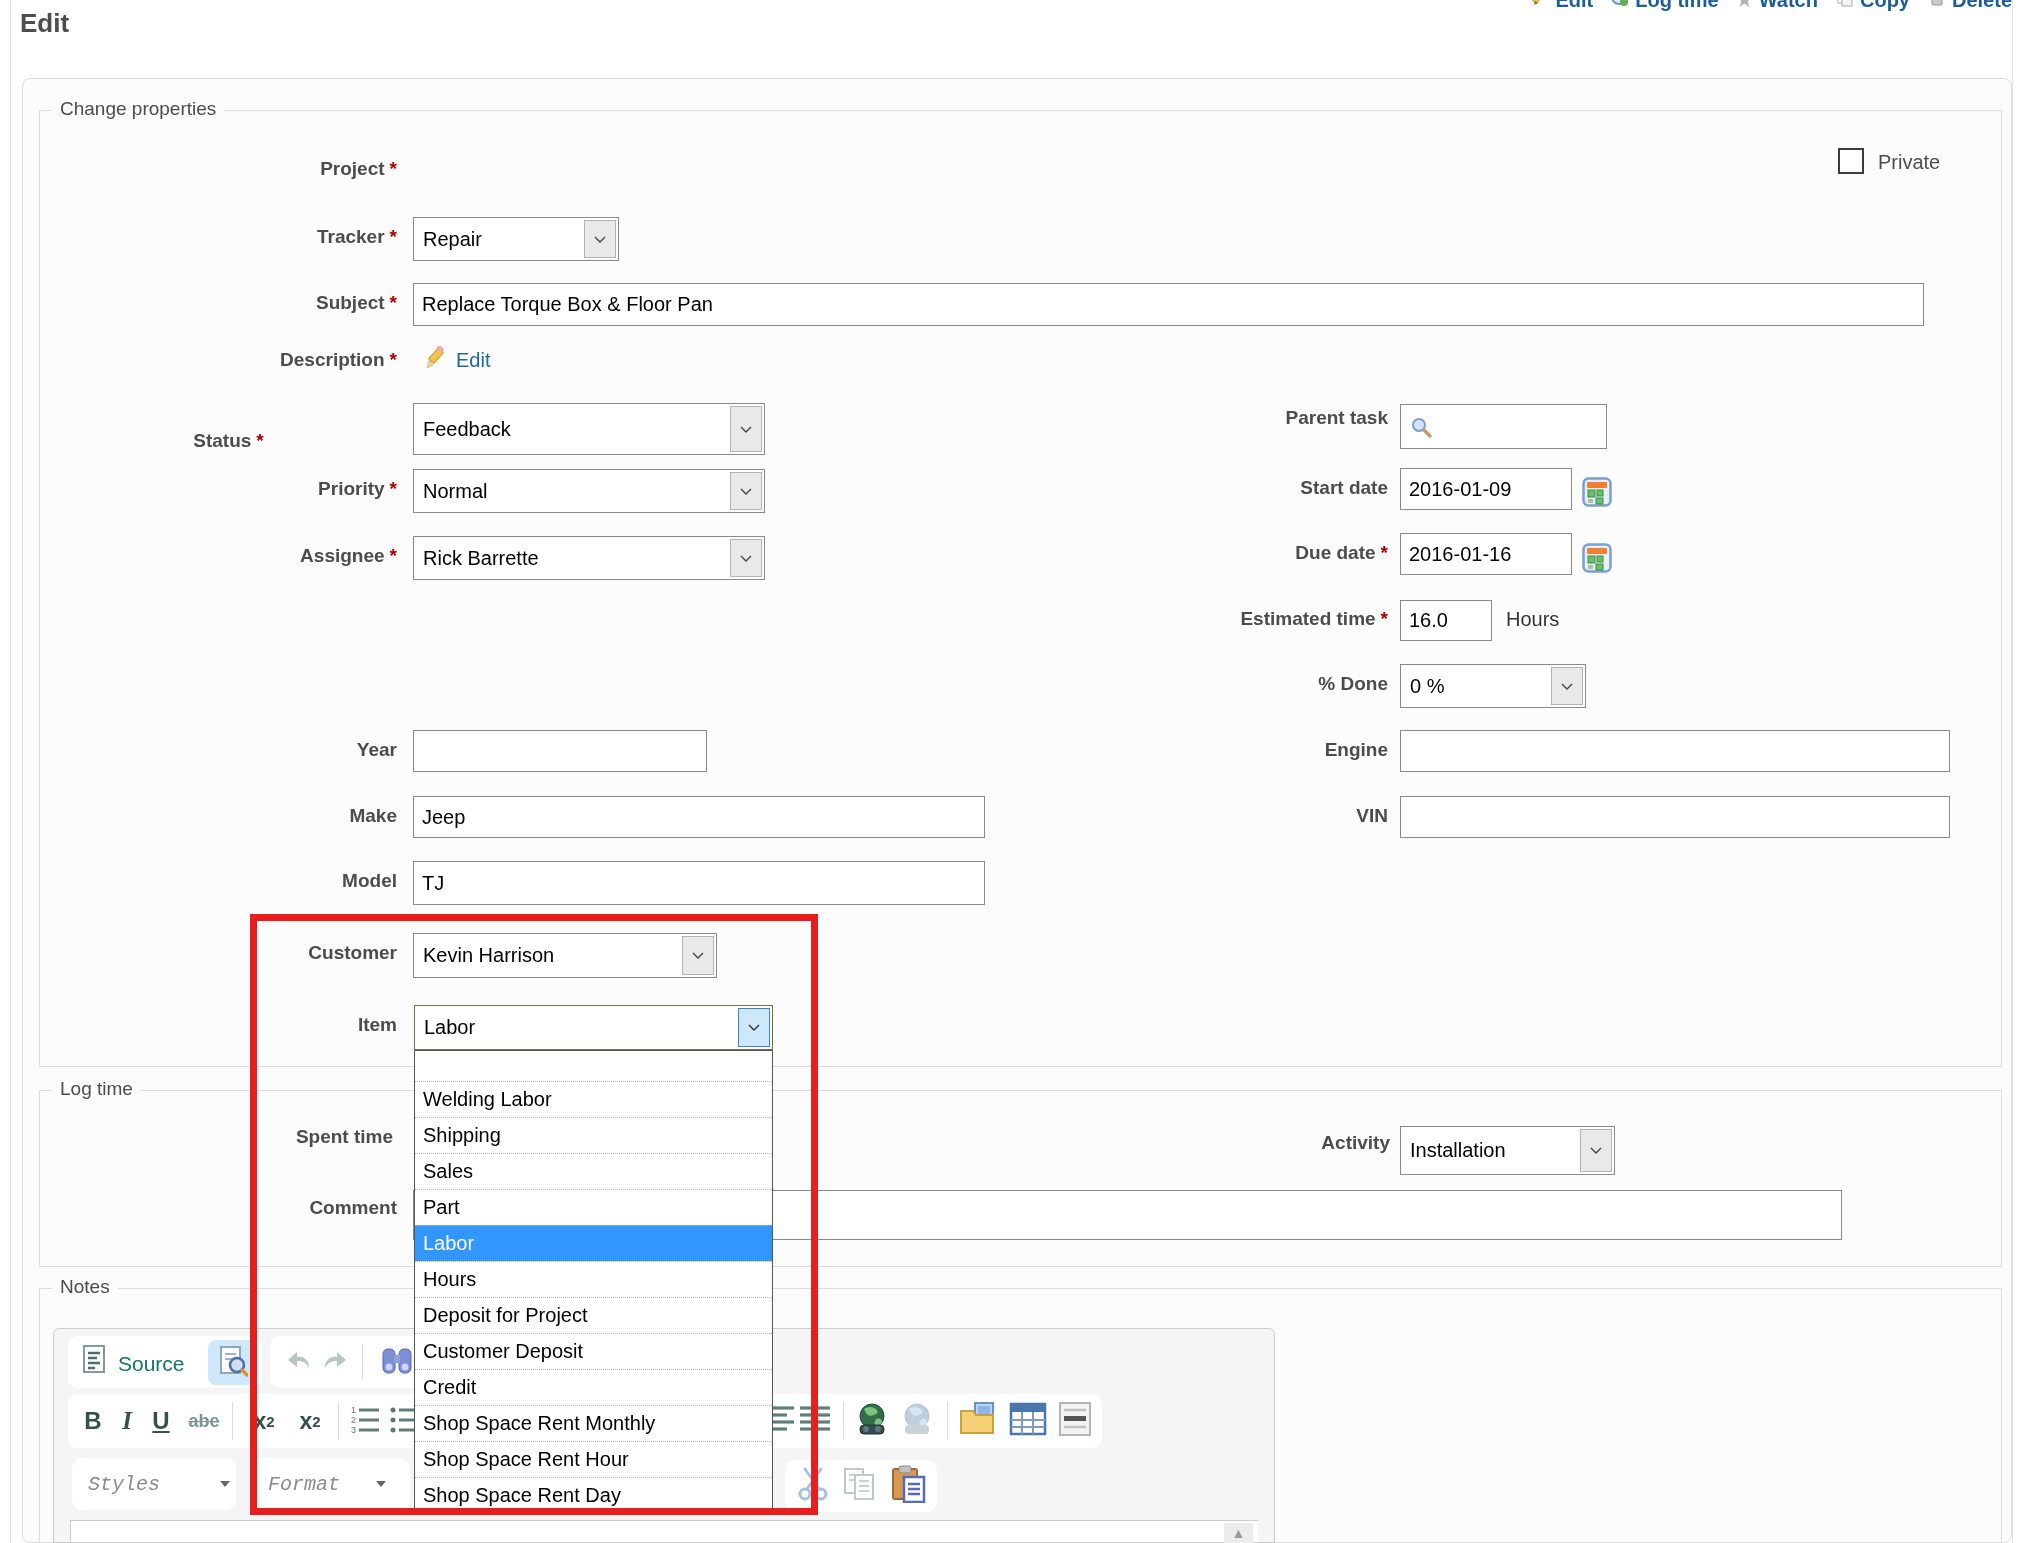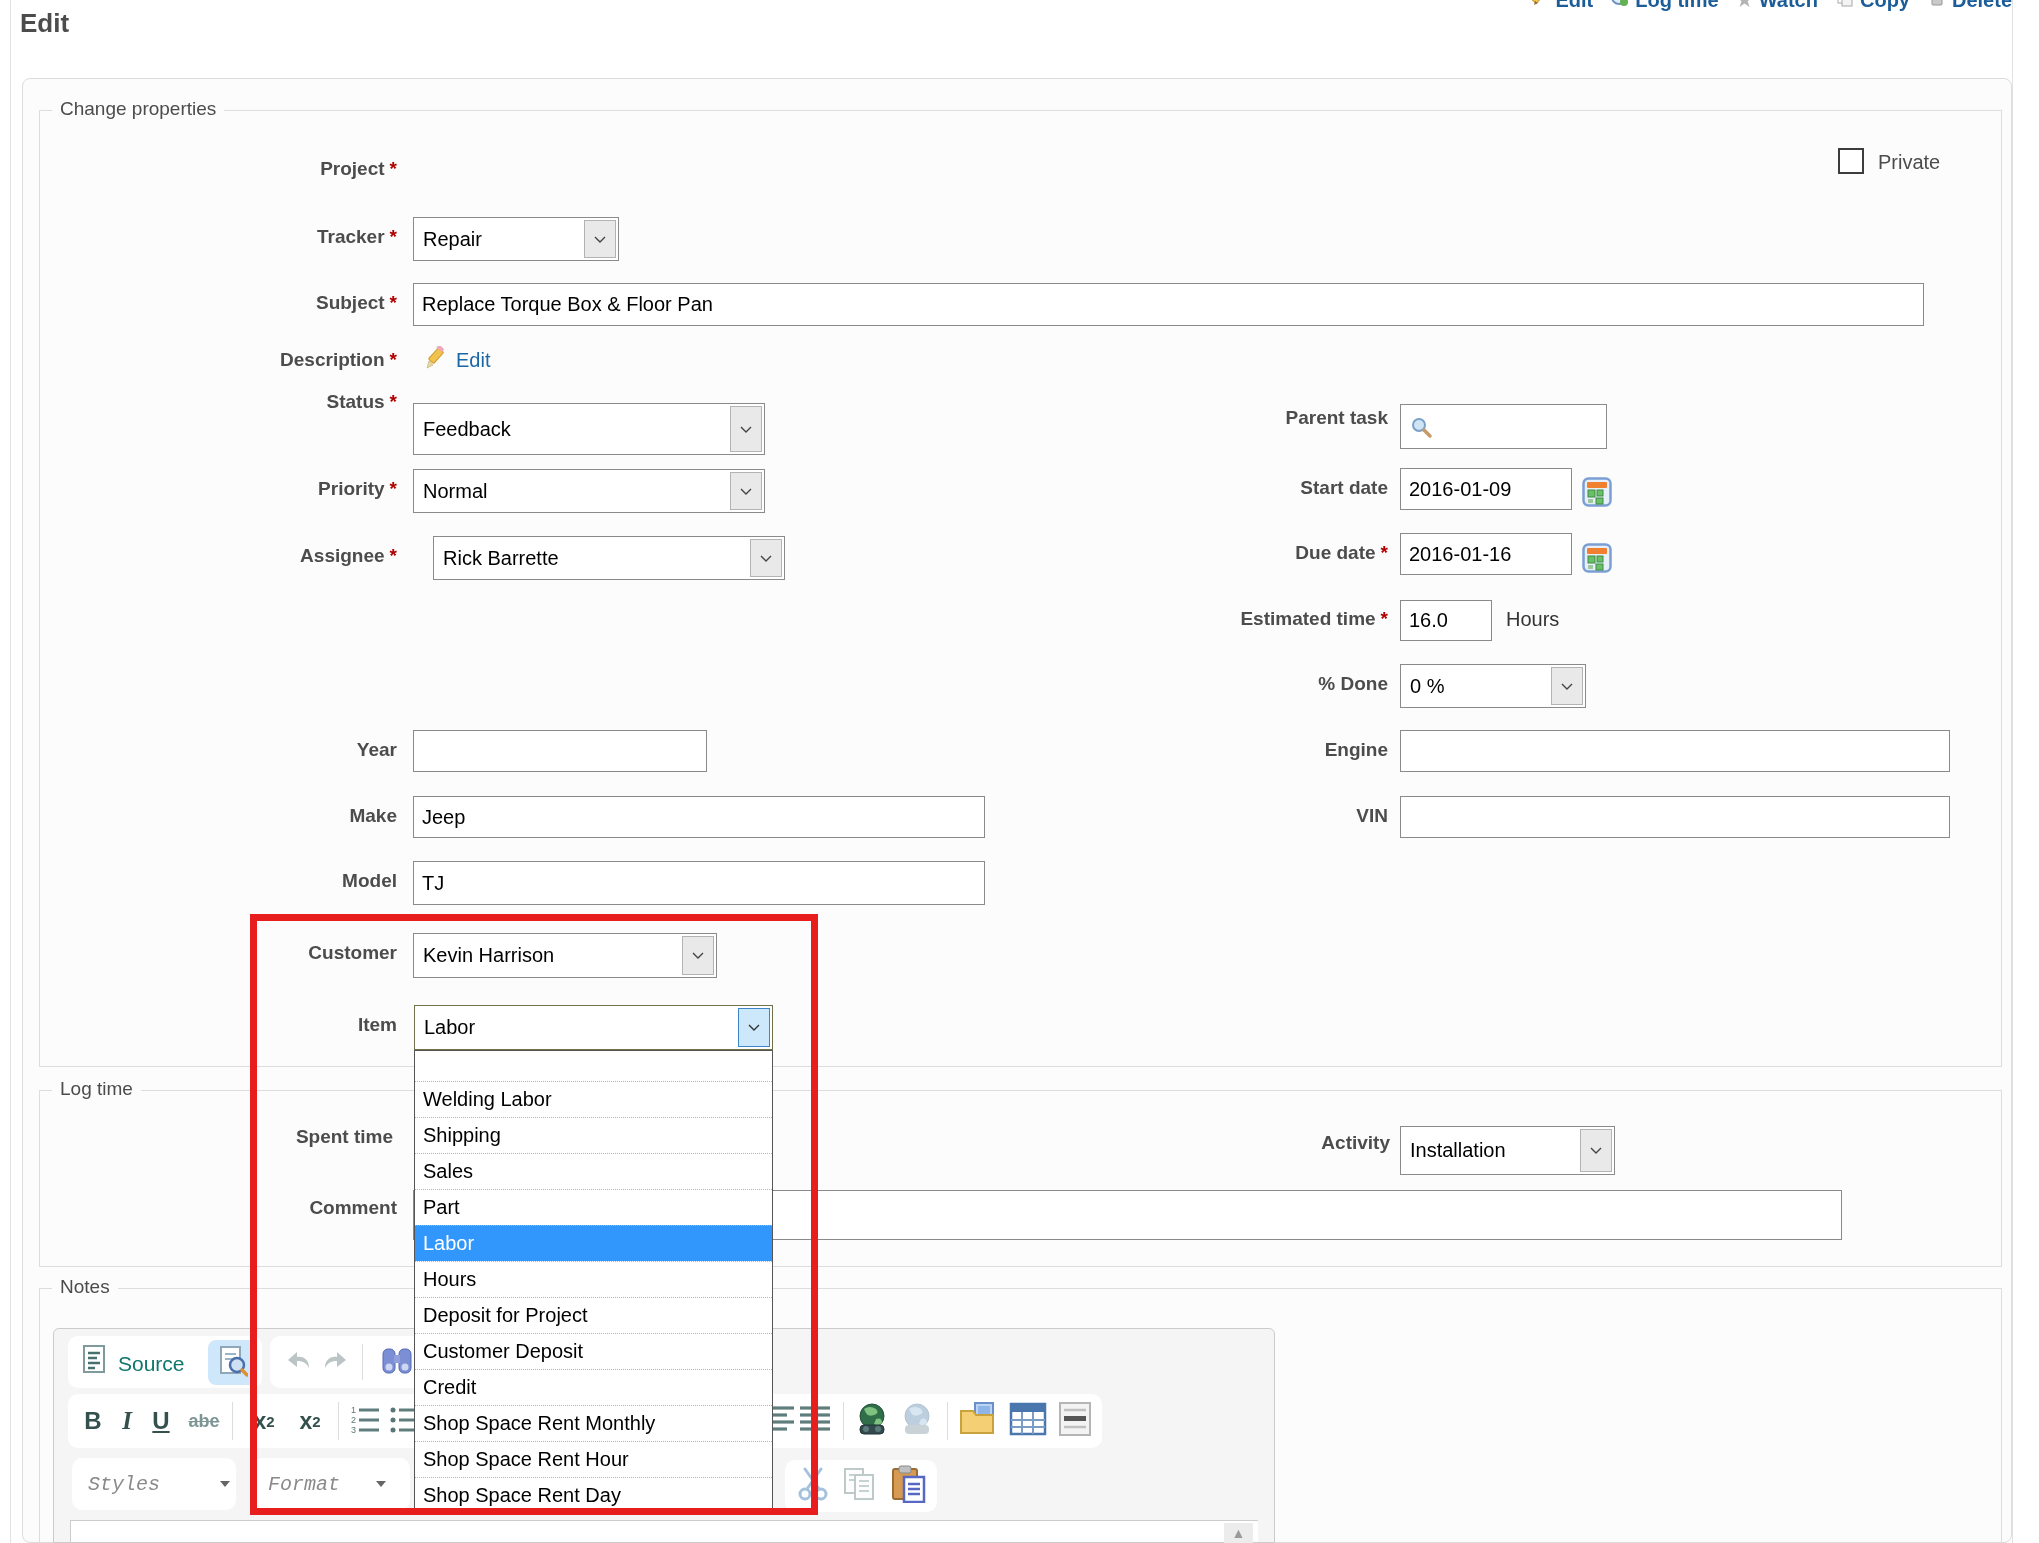--- a/index.html
+++ b/index.html
@@ -116,42 +116,42 @@
   <input class="abs inp" style="left: 413px; top: 283px; width: 1511px; height: 43px;" value="Replace Torque Box &amp; Floor Pan">
 
   <div class="abs lbl" style="left:60px;top:349px;width:337px;"><span>Description</span><span class="req">*</span></div>
   <span class="abs" style="left:424px;top:346px;"><svg width="24" height="24" viewBox="0 0 24 24">
         <rect x="9" y="2" width="7" height="15" rx="1" transform="rotate(42 12 9)" fill="#f2c14e" stroke="#c89a2e"></rect>
         <rect x="13" y="0" width="7" height="4" transform="rotate(42 16 2)" fill="#f0a8b8"></rect>
         <polygon points="3,22 9,19 5,15" fill="#e8d9a0" stroke="#b89a50" stroke-width="0.5"></polygon>
       </svg></span>
   <span class="abs link" style="left:456px;top:349px;">Edit</span>
 
-  <div class="abs lbl" style="left:60px;top:391px;width:337px;"><span>Status</span><span class="req">*</span></div>
+  <div class="abs lbl" style="left:60px;top:430px;width:337px;text-align:center;"><span>Status</span><span class="req">*</span></div>
   <div class="abs sel" style="left:413px;top:403px;width:352px;height:52px;">
     <span>Feedback</span>
     <span class="selbtn">
         <svg width="12" height="7" viewBox="0 0 12 7">
           <polyline points="1,1 6,6 11,1" fill="none" stroke="#444" stroke-width="1.4"></polyline>
         </svg>
       </span>
   </div>
 
   <div class="abs lbl" style="left:60px;top:478px;width:337px;"><span>Priority</span><span class="req">*</span></div>
   <div class="abs sel" style="left:413px;top:469px;width:352px;height:44px;">
     <span>Normal</span>
     <span class="selbtn">
         <svg width="12" height="7" viewBox="0 0 12 7">
           <polyline points="1,1 6,6 11,1" fill="none" stroke="#444" stroke-width="1.4"></polyline>
         </svg>
       </span>
   </div>
 
   <div class="abs lbl" style="left:60px;top:545px;width:337px;"><span>Assignee</span><span class="req">*</span></div>
-  <div class="abs sel" style="left:413px;top:536px;width:352px;height:44px;margin-left:20px;">
+  <div class="abs sel" style="left:413px;top:536px;width:352px;height:44px;">
     <span>Rick Barrette</span>
     <span class="selbtn">
         <svg width="12" height="7" viewBox="0 0 12 7">
           <polyline points="1,1 6,6 11,1" fill="none" stroke="#444" stroke-width="1.4"></polyline>
         </svg>
       </span>
   </div>
 
   <div class="abs checkbox" style="left:1838px;top:148px;width:26px;height:26px;"></div>
   <span class="abs plain" style="left:1878px;top:151px;font-size:20px;color:#4c4c4c;">Private</span>

